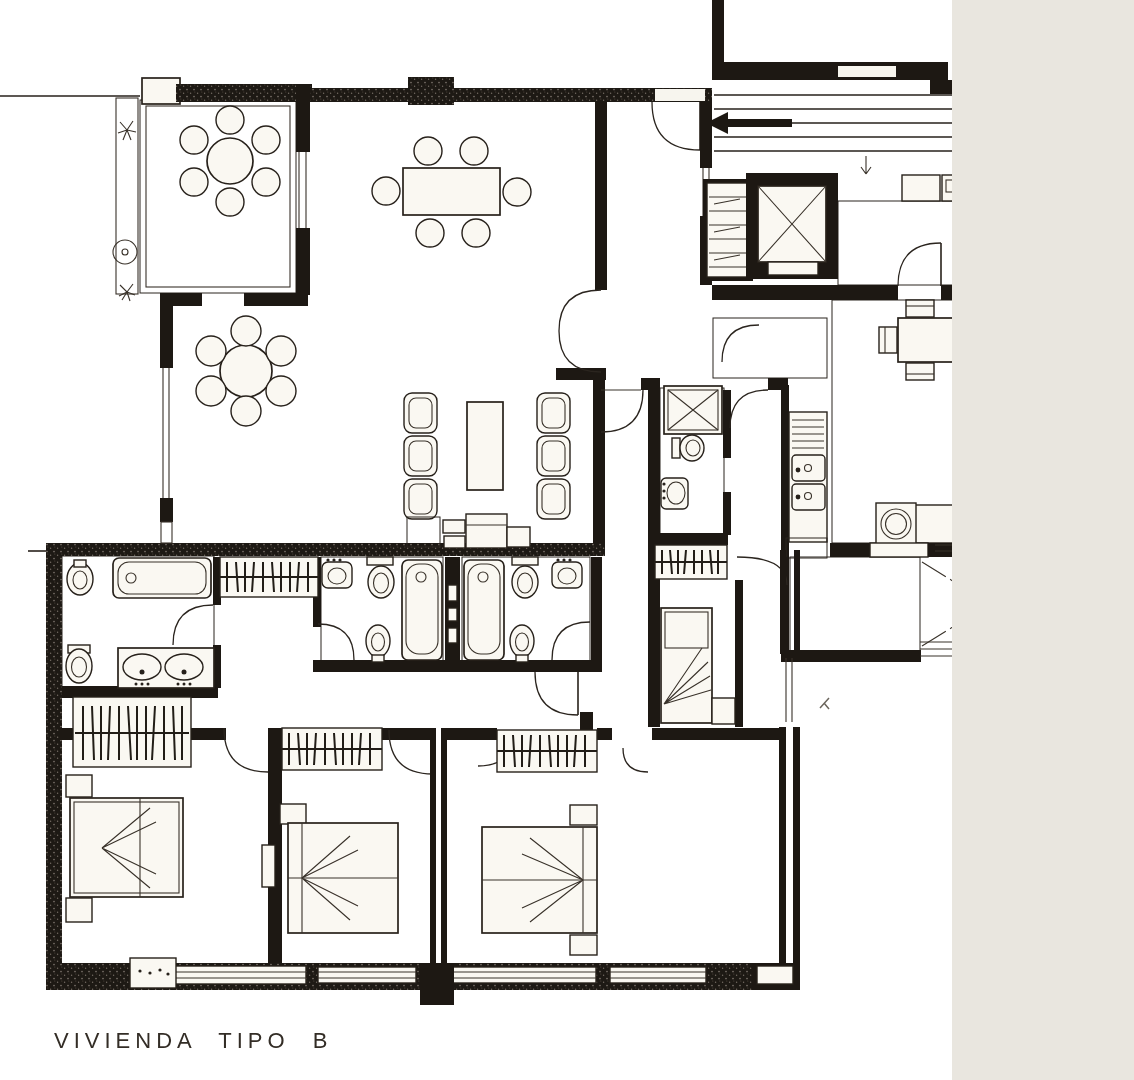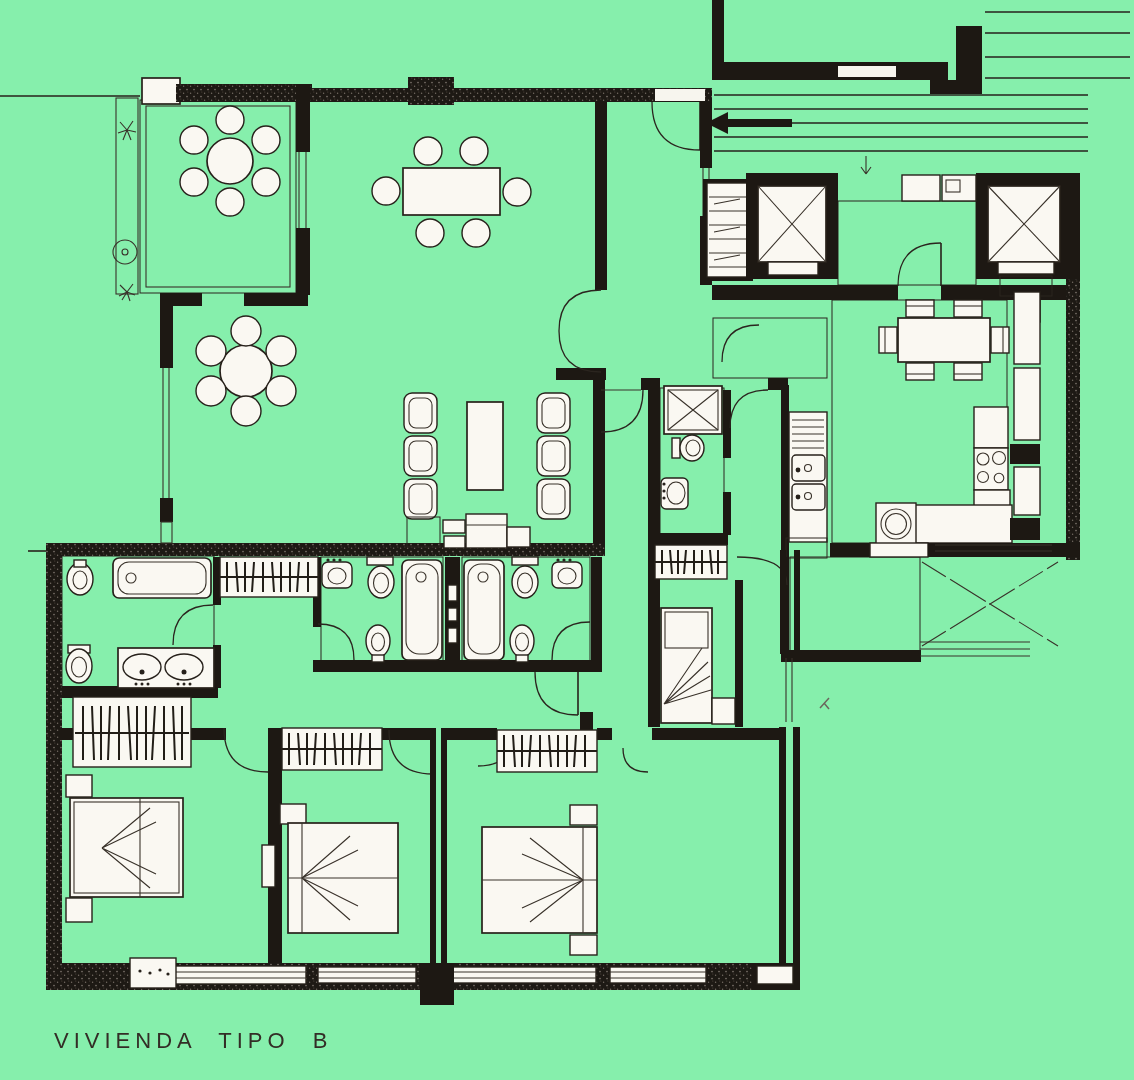--- a/index.html
+++ b/index.html
@@ -1,16 +1,16 @@
 <!DOCTYPE html>
 <html><head>
 <meta charset="utf-8">
 <style>
   html,body{margin:0;padding:0;background:#e9e6df;}
-  .stage{position:relative;width:1134px;height:1080px;background:#86efac;overflow:hidden;
+  .stage{position:relative;width:952px;height:1080px;background:#ffffff;overflow:hidden;
          font-family:"Liberation Sans",sans-serif;text-align:right;}
   svg{position:absolute;left:0;top:0;}
   .wall{fill:url(#speck);}
   .bw{fill:#1d1813;}
   .fx{fill:#faf8f2;stroke:#27211b;stroke-width:1.7;}
   .fxt{fill:#faf8f2;stroke:#27211b;stroke-width:1.4;}
   .ln{stroke:#27211b;stroke-width:1.6;fill:none;}
   .thin{stroke:#39322a;stroke-width:1.1;fill:none;}
   .arc{stroke:#2b251f;stroke-width:1.3;fill:none;}
   .tileb{stroke:#2b251f;stroke-width:1;fill:none;}

